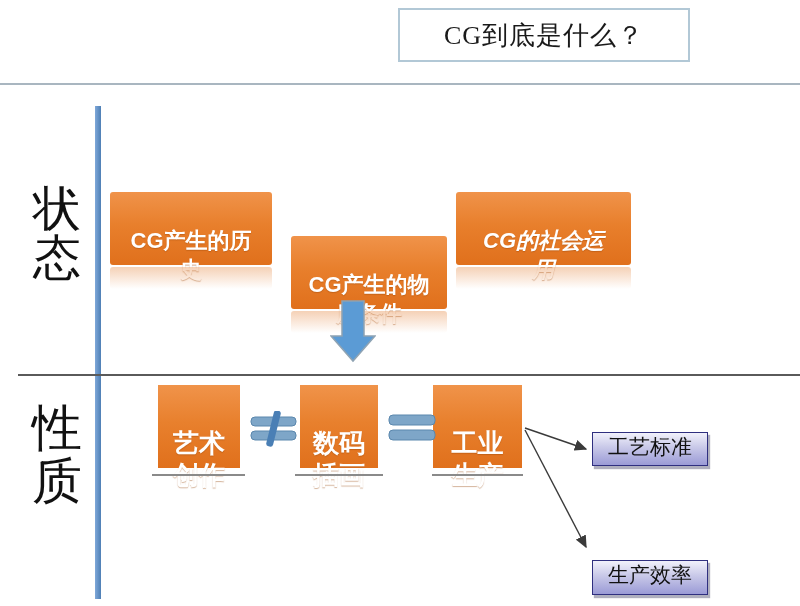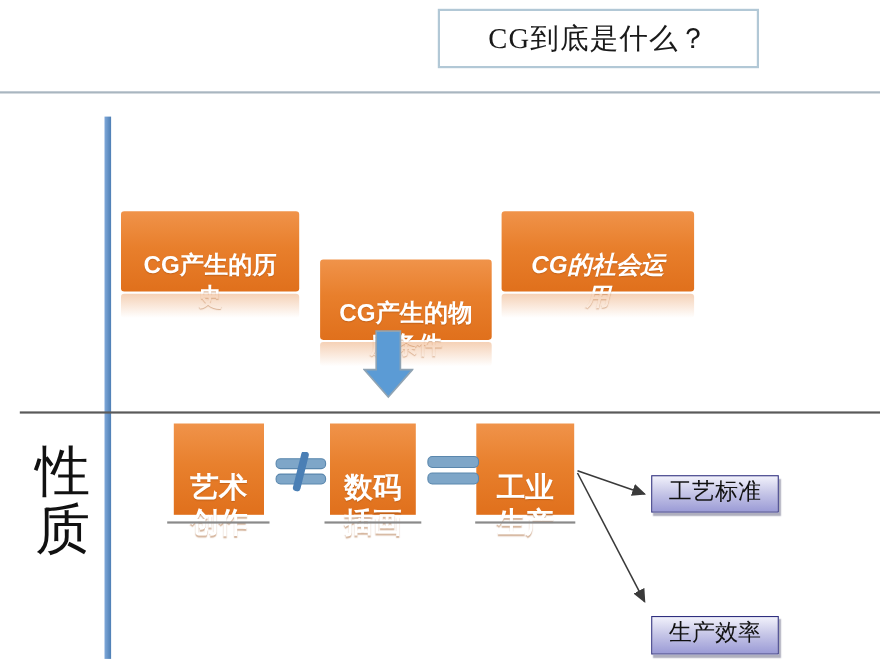--- a/index.html
+++ b/index.html
@@ -84,20 +84,21 @@
 <div class="slide">
 
   <div class="title-box">
     <span>CG到底是什么？</span>
   </div>
 
   <div class="top-rule"></div>
   <div class="v-line"></div>
   <div class="mid-rule"></div>
 
+  <div class="axis-label label-top">状态</div>
   <div class="axis-label label-bottom">性质</div>
 
   <div class="obox obox1">
     <span>CG产生的历
 史</span>
     <div class="refl"></div>
   </div>
   <div class="obox obox2">
     <span>CG产生的物
 质条件</span>

